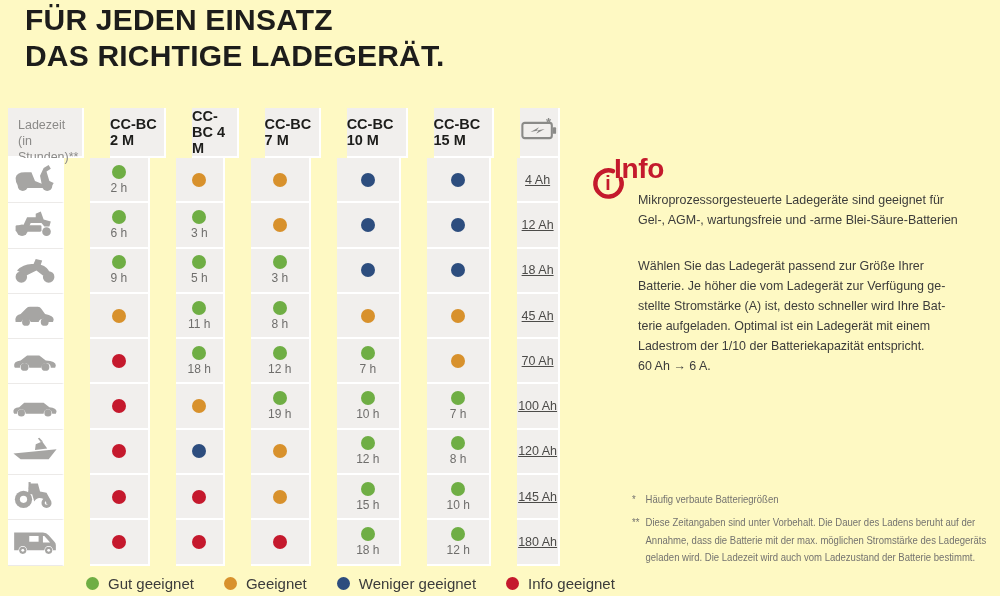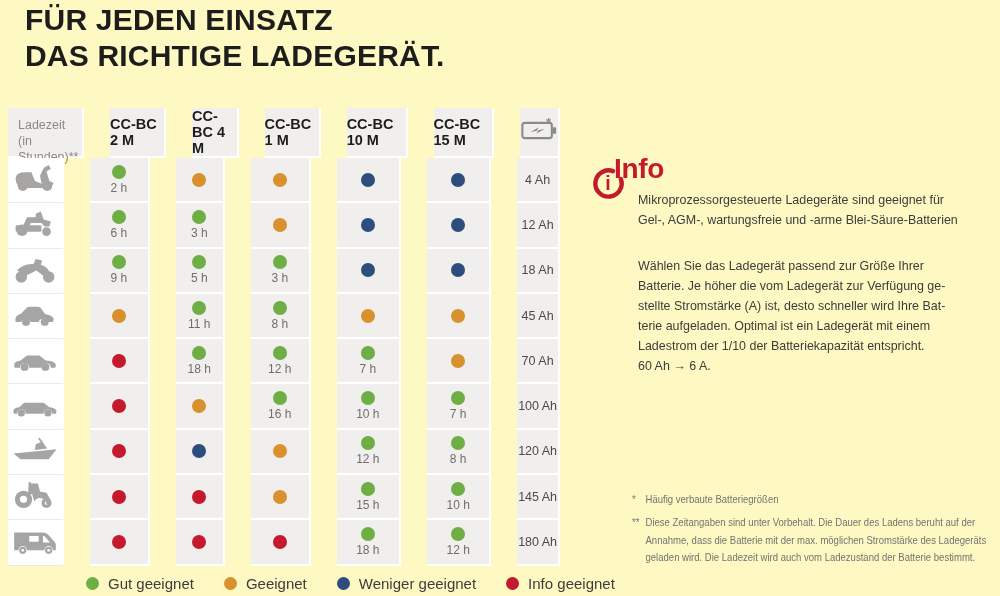--- a/index.html
+++ b/index.html
@@ -20,21 +20,21 @@
               font-weight:normal;font-size:12.5px;color:#8b8a88;line-height:16px;}
   .battery-head{position:relative;}
   .battery-head .ast{position:absolute;top:7px;right:7px;font-size:13px;color:#8a8a88;}
   .body-cell{height:45.3px;}
   .vehicle{background:#fff;border-bottom:1px solid #eceae8;}
   .vehicle svg{width:46px;height:32px;color:#a6a5a3;}
   .vehicle svg *{fill:currentColor;}
   .vehicle svg .w{fill:#fff;}
   .dot{width:14px;height:14px;border-radius:50%;}
   .time{font-size:12px;line-height:13px;color:#6f6e6c;margin-top:3px;}
-  .capacity{font-size:12.5px;color:#4c4b49;}
+  .capacity{font-size:12.5px;color:#4c4b49;text-decoration:underline;}
 
   
   .legend{position:absolute;left:86px;top:575px;display:flex;align-items:center;gap:30px;}
   .legend-item{display:flex;align-items:center;gap:9px;font-size:15px;color:#3c3c3b;}
   .legend-dot{width:13px;height:13px;border-radius:50%;flex:none;}
 
   
   .info-panel{position:absolute;left:590px;top:153px;width:410px;height:443px;}
   .info-icon{position:absolute;left:0;top:11px;width:37px;height:37px;}
   .info-heading{position:absolute;left:24px;top:1px;font-size:28px;line-height:30px;font-weight:bold;
@@ -58,21 +58,21 @@
   <div class="title">
     <div>FÜR JEDEN EINSATZ</div>
     <div>DAS RICHTIGE LADEGERÄT.</div>
   </div>
 
   <div class="chargertable">
     <div class="trow" id="head-row">
       <div class="cell head first-head c0">Ladezeit (in Stunden)**</div>
       <div class="cell head c1">CC-BC 2 M</div>
         <div class="cell head c2">CC-BC 4 M</div>
-        <div class="cell head c3">CC-BC 1 M</div>
+        <div class="cell head c3">CC-BC 7 M</div>
         <div class="cell head c4">CC-BC 10 M</div>
         <div class="cell head c5">CC-BC 15 M</div>
         <div class="cell head battery-head c6" id="battery-cell">
         <span>
           <svg width="38" height="25" viewBox="0 0 40 26">
             <rect x="2.5" y="5" width="31" height="16" rx="2.5" fill="none" stroke="#8a8a88" stroke-width="2.2"></rect>
             <rect x="34.5" y="9.5" width="3.5" height="7" rx="1" fill="#8a8a88"></rect>
             <path d="M11 14.5l9-5-2.5 3.5 8.5-1.5-9 5 2.5-3.5z" fill="#8a8a88"></path>
           </svg>
         </span>
@@ -227,21 +227,21 @@
               </svg></span>
           </div>
           <div class="cell body-cell c1">
             <span class="dot" style="background: rgb(197, 25, 45);"></span>
           </div>
           <div class="cell body-cell c2">
             <span class="dot" style="background: rgb(216, 145, 44);"></span>
           </div>
           <div class="cell body-cell c3">
             <span class="dot" style="background: rgb(111, 174, 68);"></span>
-            <div class="time">16 h</div>
+            <div class="time">19 h</div>
           </div>
           <div class="cell body-cell c4">
             <span class="dot" style="background: rgb(111, 174, 68);"></span>
             <div class="time">10 h</div>
           </div>
           <div class="cell body-cell c5">
             <span class="dot" style="background: rgb(111, 174, 68);"></span>
             <div class="time">7 h</div>
           </div>
           <div class="cell body-cell capacity c6">100 Ah</div>

